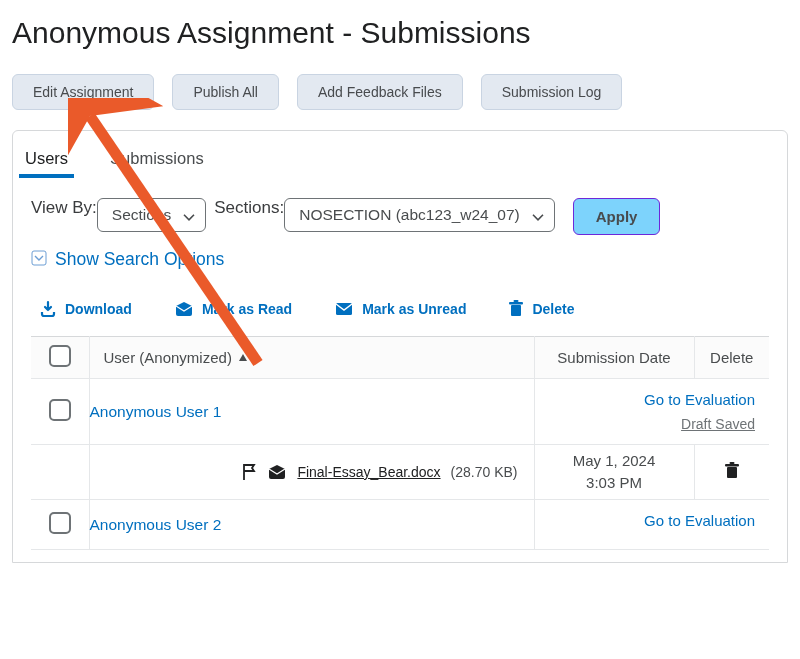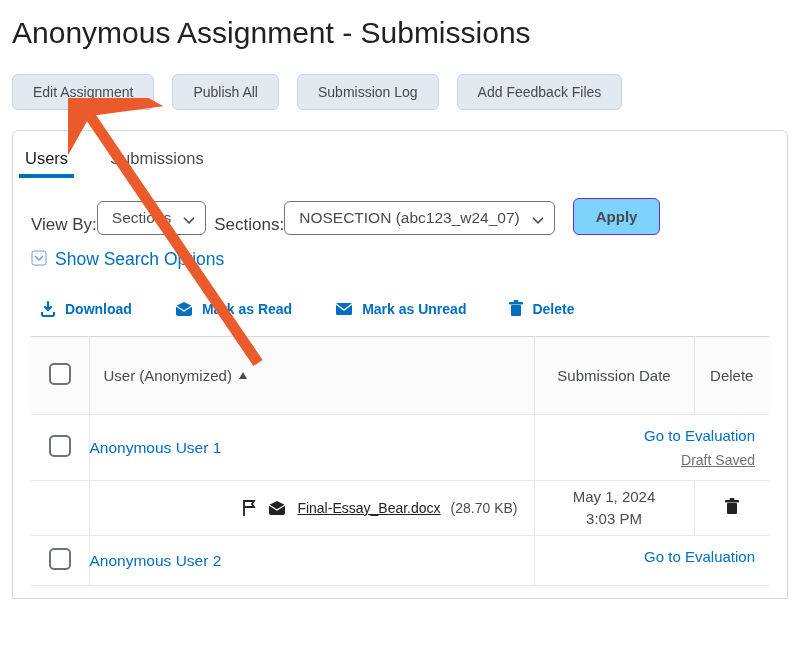--- a/index.html
+++ b/index.html
@@ -45,21 +45,21 @@
     font-size: 16.5px;
     color: #494c4e;
     cursor: pointer;
   }
   .tab.active {
     color: #202122;
     border-bottom: 4px solid #006fbf;
   }
   .filter-row {
     display: flex;
-    align-items: flex-end;
+    align-items: flex-start;
     margin-bottom: 14px;
   }
   .filter-label { font-size: 17px; color: #3a3c3e; }
   .select {
     border: 1px solid #6e7376;
     border-radius: 6px;
     padding: 7px 34px 7px 14px;
     font-size: 15.5px;
     position: relative;
     background: #fff;
@@ -106,21 +106,21 @@
     border-left: 1px solid #e5e7e9;
     padding: 0;
     vertical-align: middle;
   }
   table.sub th:first-child, table.sub td:first-child { border-left: none; }
   table.sub th {
     font-weight: 400;
     font-size: 15px;
     background: #fbfbfb;
     text-align: left;
-    padding: 26px 14px;
+    padding: 8px 14px;
     color: #494c4e;
   }
   .checkcol { width: 58px; text-align: center !important; }
   .datecol { width: 160px; text-align: center !important; }
   .delcol { width: 75px; text-align: center !important; }
   .chk {
     width: 22px; height: 22px; border: 2px solid #6e7376;
     border-radius: 5px; display: inline-block; background: #fff;
     cursor: pointer;
   }
@@ -143,22 +143,22 @@
   }
 </style>
 </head>
 <body>
 
 <h1>Anonymous Assignment - Submissions</h1>
 
 <div class="btn-row">
   <button class="btn">Edit Assignment</button>
   <button class="btn">Publish All</button>
+  <button class="btn">Add Feedback Files</button>
   <button class="btn">Submission Log</button>
-  <button class="btn">Add Feedback Files</button>
 </div>
 
 <div class="panel">
 
   <div class="tabs">
     <div class="tab active">Users</div>
     <div class="tab">Submissions</div>
   </div>
 
   <div class="filter-row">

